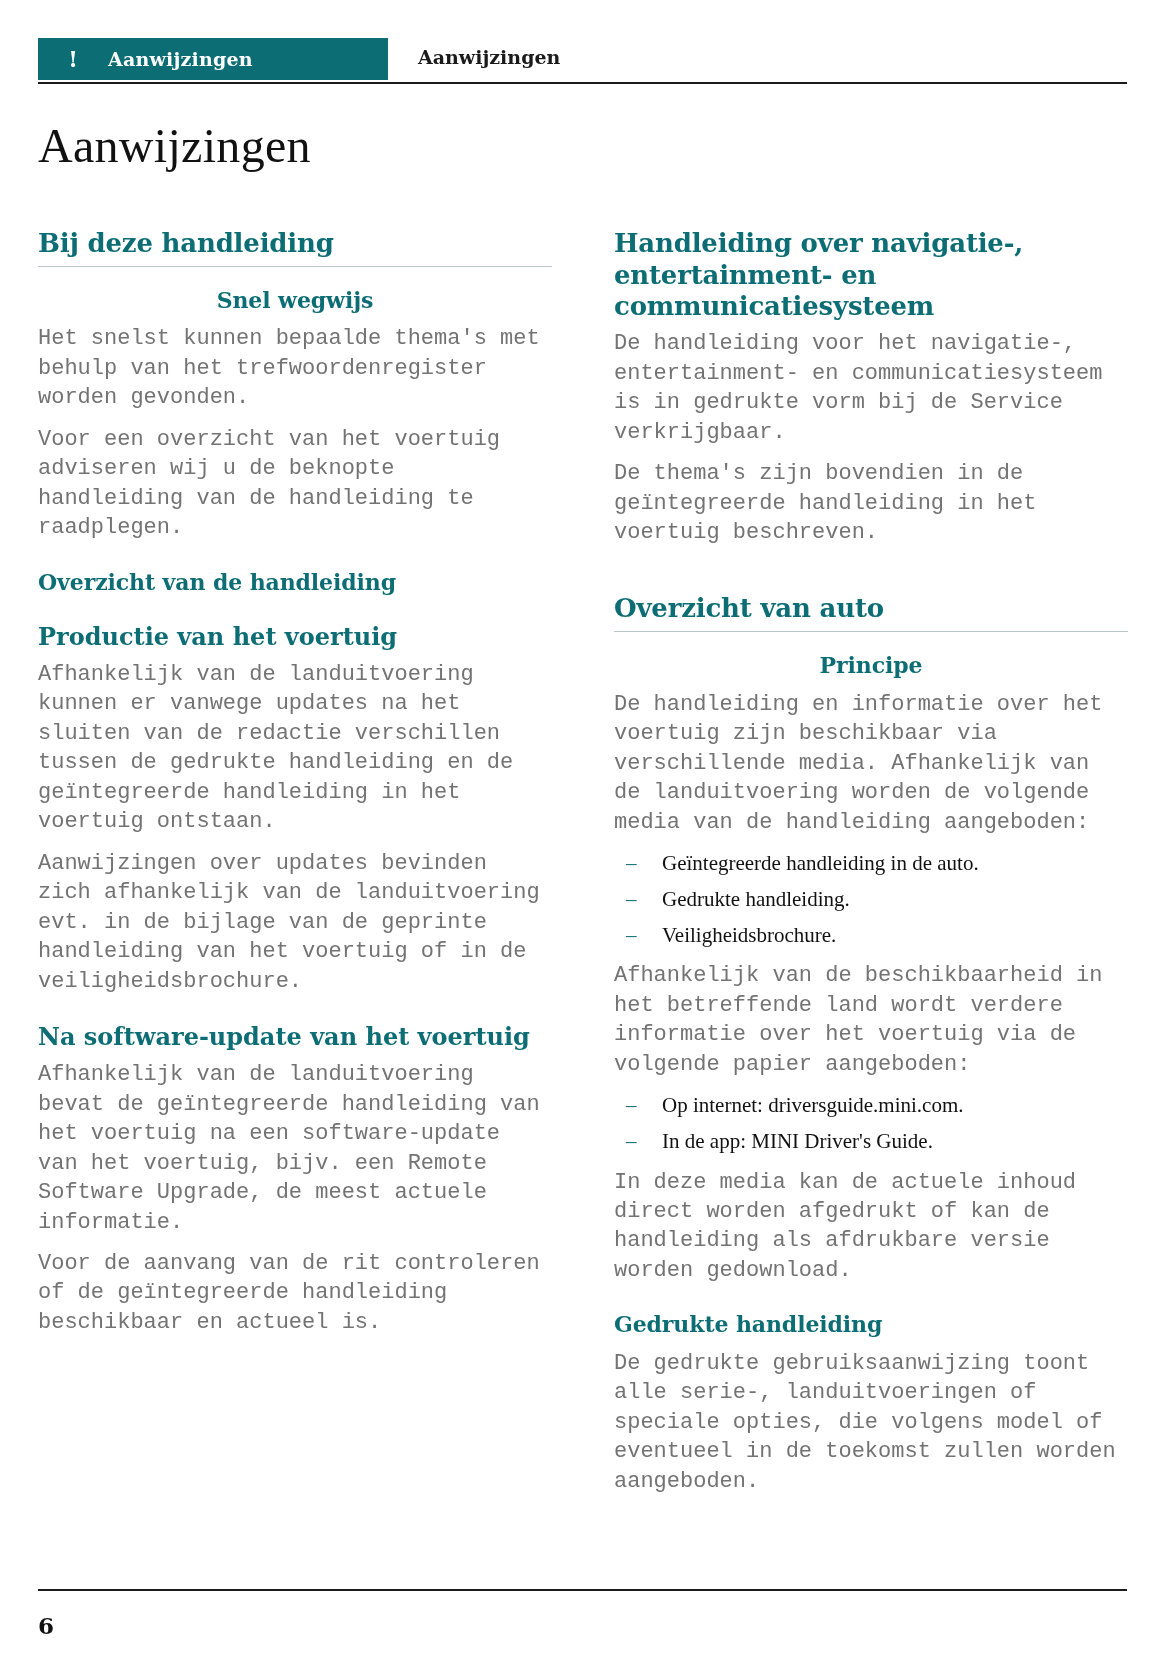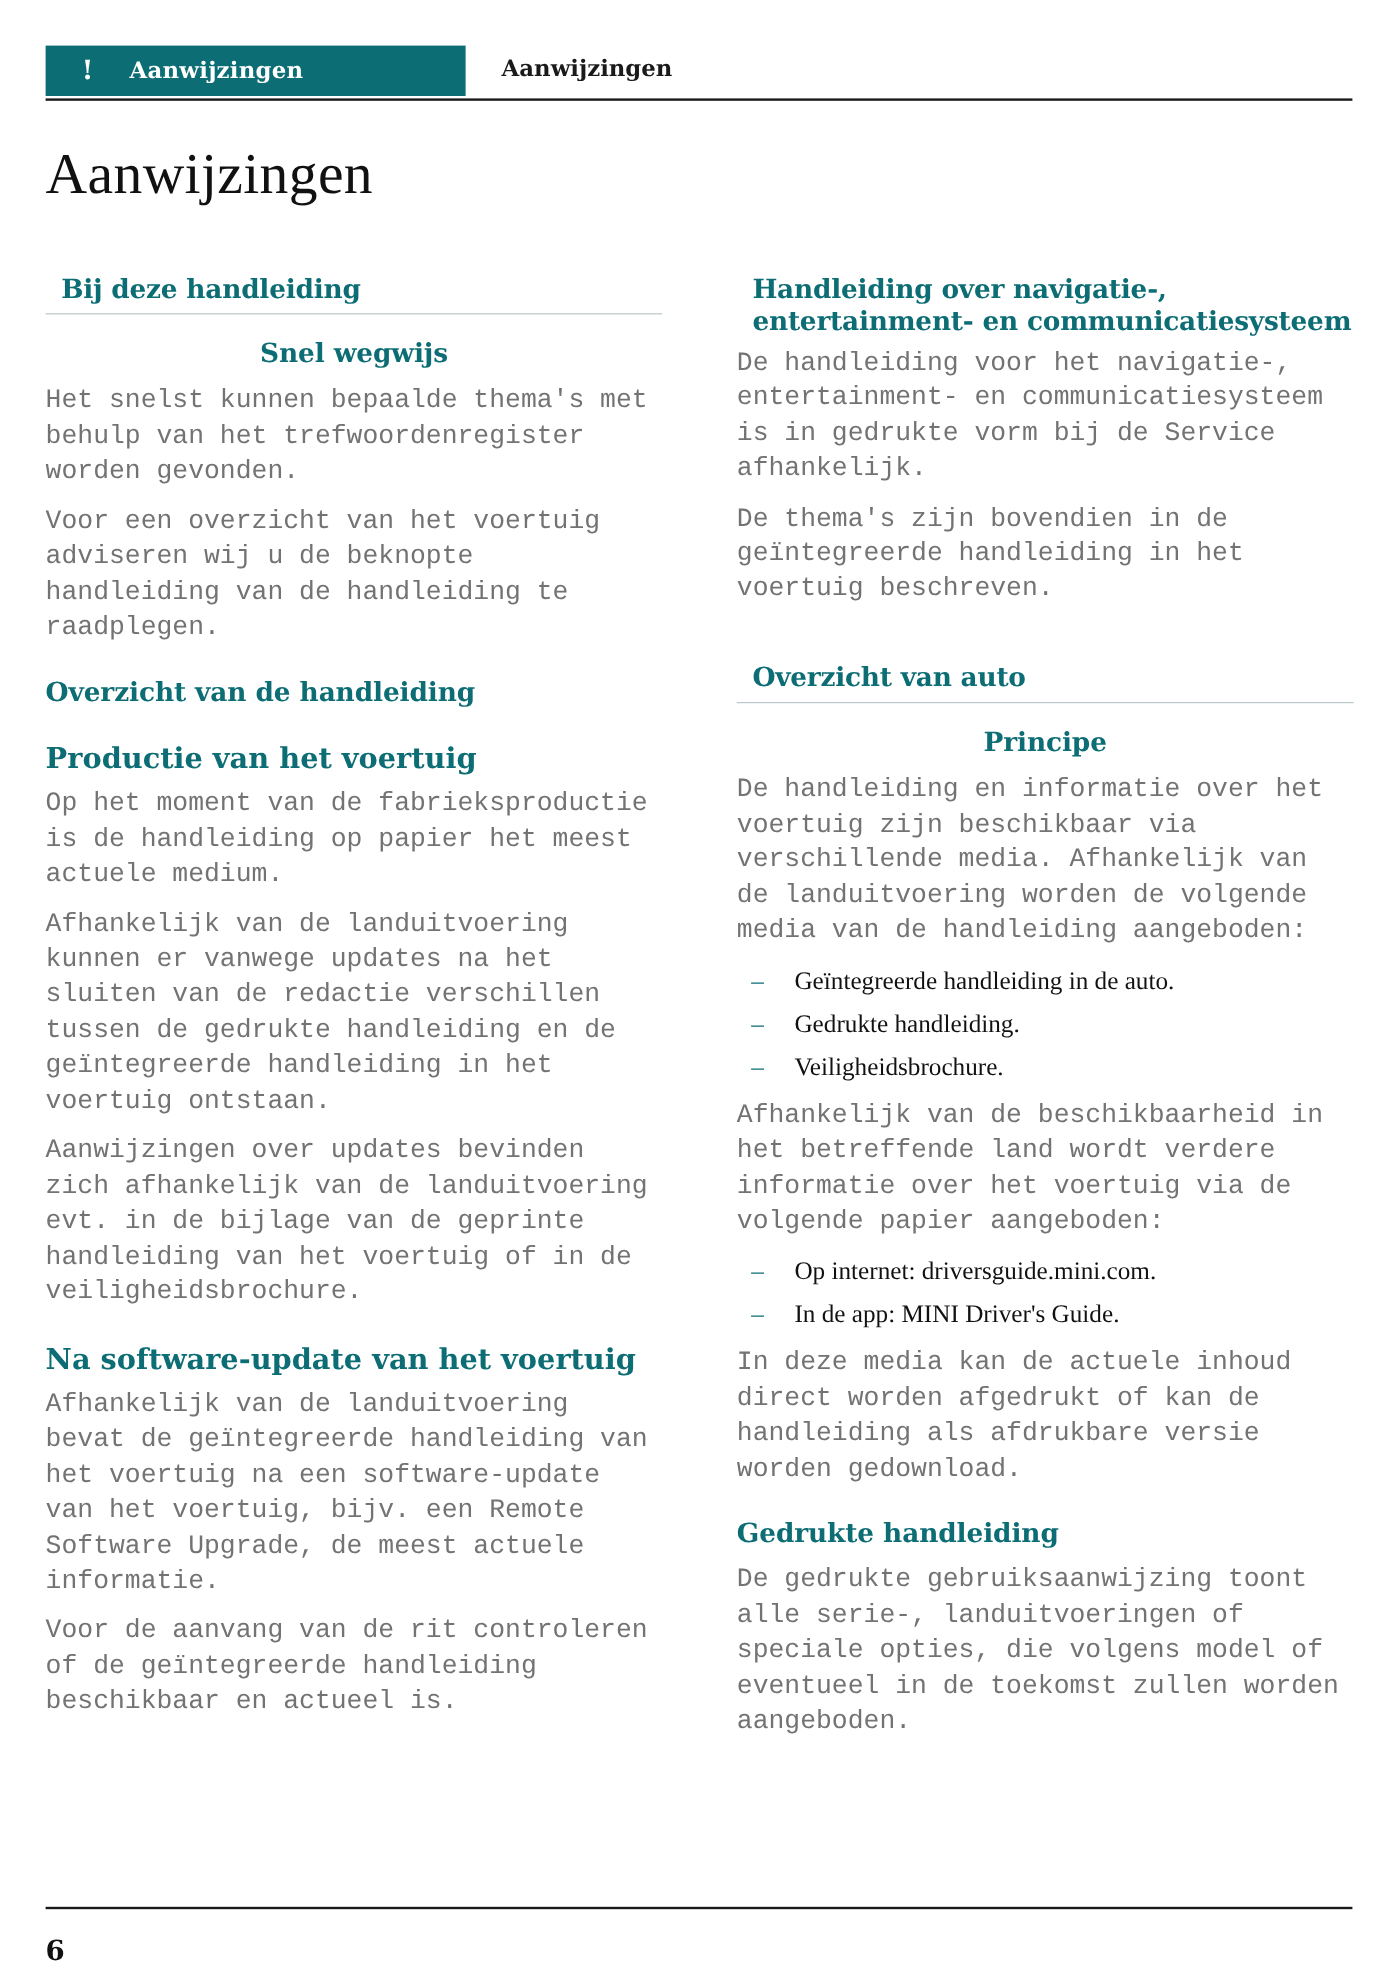--- a/index.html
+++ b/index.html
@@ -103,23 +103,23 @@
     gap: 62px;
   }
   .col {
     width: 514px;
   }
 
   
   h2.sec {
     font-family: "DejaVu Serif", serif;
     font-weight: bold;
-    font-size: 22px;
-    color: #0d6d74;
-    margin: 0 0 6px 13px;
+    font-size: 26px;
+    color: #0d6d74;
+    margin: 0 0 6px 0;
     line-height: 1.22;
     letter-spacing: -0.2px;
   }
   .sec-rule {
     height: 1px;
     background: #b9c7c8;
     margin: 4px 0 20px 0;
   }
   h3.sub {
     font-family: "DejaVu Serif", serif;
@@ -214,32 +214,31 @@
       <h2 class="sec">Bij deze handleiding</h2>
       <div class="sec-rule"></div>
 
       <h3 class="sub first">Snel wegwijs</h3>
       <p class="body">Het snelst kunnen bepaalde thema's met behulp van het trefwoordenregister worden gevonden.</p>
       <p class="body">Voor een overzicht van het voertuig adviseren wij u de beknopte handleiding van de handleiding te raadplegen.</p>
 
       <h3 class="sub">Overzicht van de handleiding</h3>
 
       <h4 class="subsub">Productie van het voertuig</h4>
-      <p class="body">Op het moment van de fabrieksproductie is de handleiding op papier het meest actuele medium.</p>
       <p class="body">Afhankelijk van de landuitvoering kunnen er vanwege updates na het sluiten van de redactie verschillen tussen de gedrukte handleiding en de geïntegreerde handleiding in het voertuig ontstaan.</p>
       <p class="body">Aanwijzingen over updates bevinden zich afhankelijk van de landuitvoering evt. in de bijlage van de geprinte handleiding van het voertuig of in de veiligheidsbrochure.</p>
 
       <h4 class="subsub">Na software-update van het voertuig</h4>
       <p class="body">Afhankelijk van de landuitvoering bevat de geïntegreerde handleiding van het voertuig na een software-update van het voertuig, bijv. een Remote Software Upgrade, de meest actuele informatie.</p>
       <p class="body">Voor de aanvang van de rit controleren of de geïntegreerde handleiding beschikbaar en actueel is.</p>
     </div>
 
     <div class="col">
       <h2 class="sec">Handleiding over navigatie-, entertainment- en communicatiesysteem</h2>
-      <p class="body">De handleiding voor het navigatie-, entertainment- en communicatiesysteem is in gedrukte vorm bij de Service afhankelijk.</p>
+      <p class="body">De handleiding voor het navigatie-, entertainment- en communicatiesysteem is in gedrukte vorm bij de Service verkrijgbaar.</p>
       <p class="body">De thema's zijn bovendien in de geïntegreerde handleiding in het voertuig beschreven.</p>
 
       <div style="height:34px"></div>
 
       <h2 class="sec">Overzicht van auto</h2>
       <div class="sec-rule"></div>
 
       <h3 class="sub first">Principe</h3>
       <p class="body">De handleiding en informatie over het voertuig zijn beschikbaar via verschillende media. Afhankelijk van de landuitvoering worden de volgende media van de handleiding aangeboden:</p>
       <ul class="dashlist">

